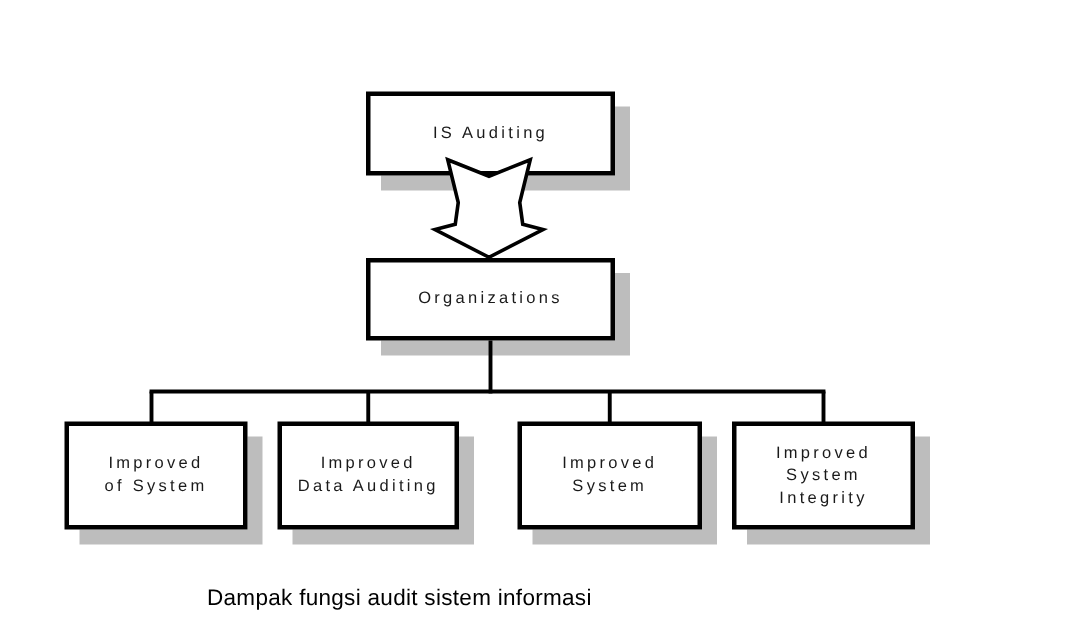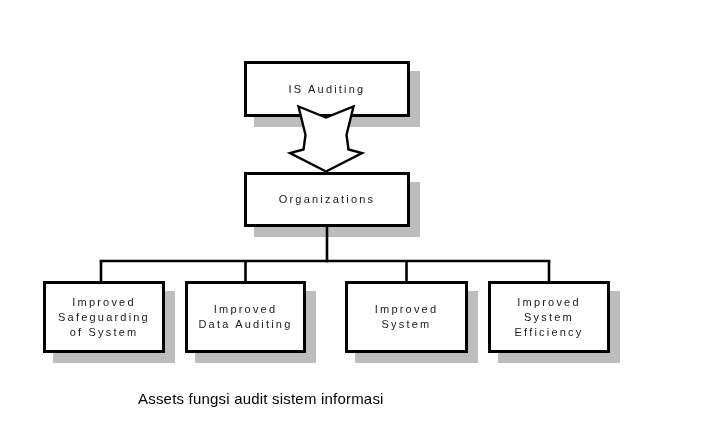--- a/index.html
+++ b/index.html
@@ -75,52 +75,51 @@
   <div class="dbox box-is-auditing">
     <span class="label-line">IS Auditing</span>
   </div>
 
   <div class="dbox box-organizations">
     <span class="label-line">Organizations</span>
   </div>
 
   <div class="dbox leaf-1">
     <span class="label-line">Improved</span>
-    <span class="label-line">Safeguarding</span>
     <span class="label-line">of System</span>
   </div>
 
   <div class="dbox leaf-2">
     <span class="label-line">Improved</span>
     <span class="label-line">Data Auditing</span>
   </div>
 
   <div class="dbox leaf-3">
     <span class="label-line">Improved</span>
     <span class="label-line">System</span>
   </div>
 
   <div class="dbox leaf-4">
     <span class="label-line">Improved</span>
     <span class="label-line">System</span>
-    <span class="label-line">Efficiency</span>
+    <span class="label-line">Integrity</span>
   </div>
 
   <svg class="overlay-svg" viewBox="0 0 712 429" xmlns="http://www.w3.org/2000/svg">
 
     <g stroke="#000000" stroke-width="2.6" fill="none">
 
       <path d="M 327 227 L 327 262.3"></path>
 
       <path d="M 99.7 261 L 550.3 261"></path>
 
       <path d="M 101 261 L 101 283"></path>
       <path d="M 245.5 261 L 245.5 283"></path>
       <path d="M 406.5 261 L 406.5 283"></path>
       <path d="M 549 261 L 549 283"></path>
     </g>
 
     <polygon points="298.5,106.5 326,117.5 353.5,106.5 346.5,135 348.5,149.5 362,153 326,171.5 290,153 303.5,149.5 305.5,135" fill="#ffffff" stroke="#000000" stroke-width="2.4" stroke-linejoin="miter"></polygon>
   </svg>
 
-  <div class="caption">Assets fungsi audit sistem informasi</div>
+  <div class="caption">Dampak fungsi audit sistem informasi</div>
 
 </div>
 
 </body></html>

